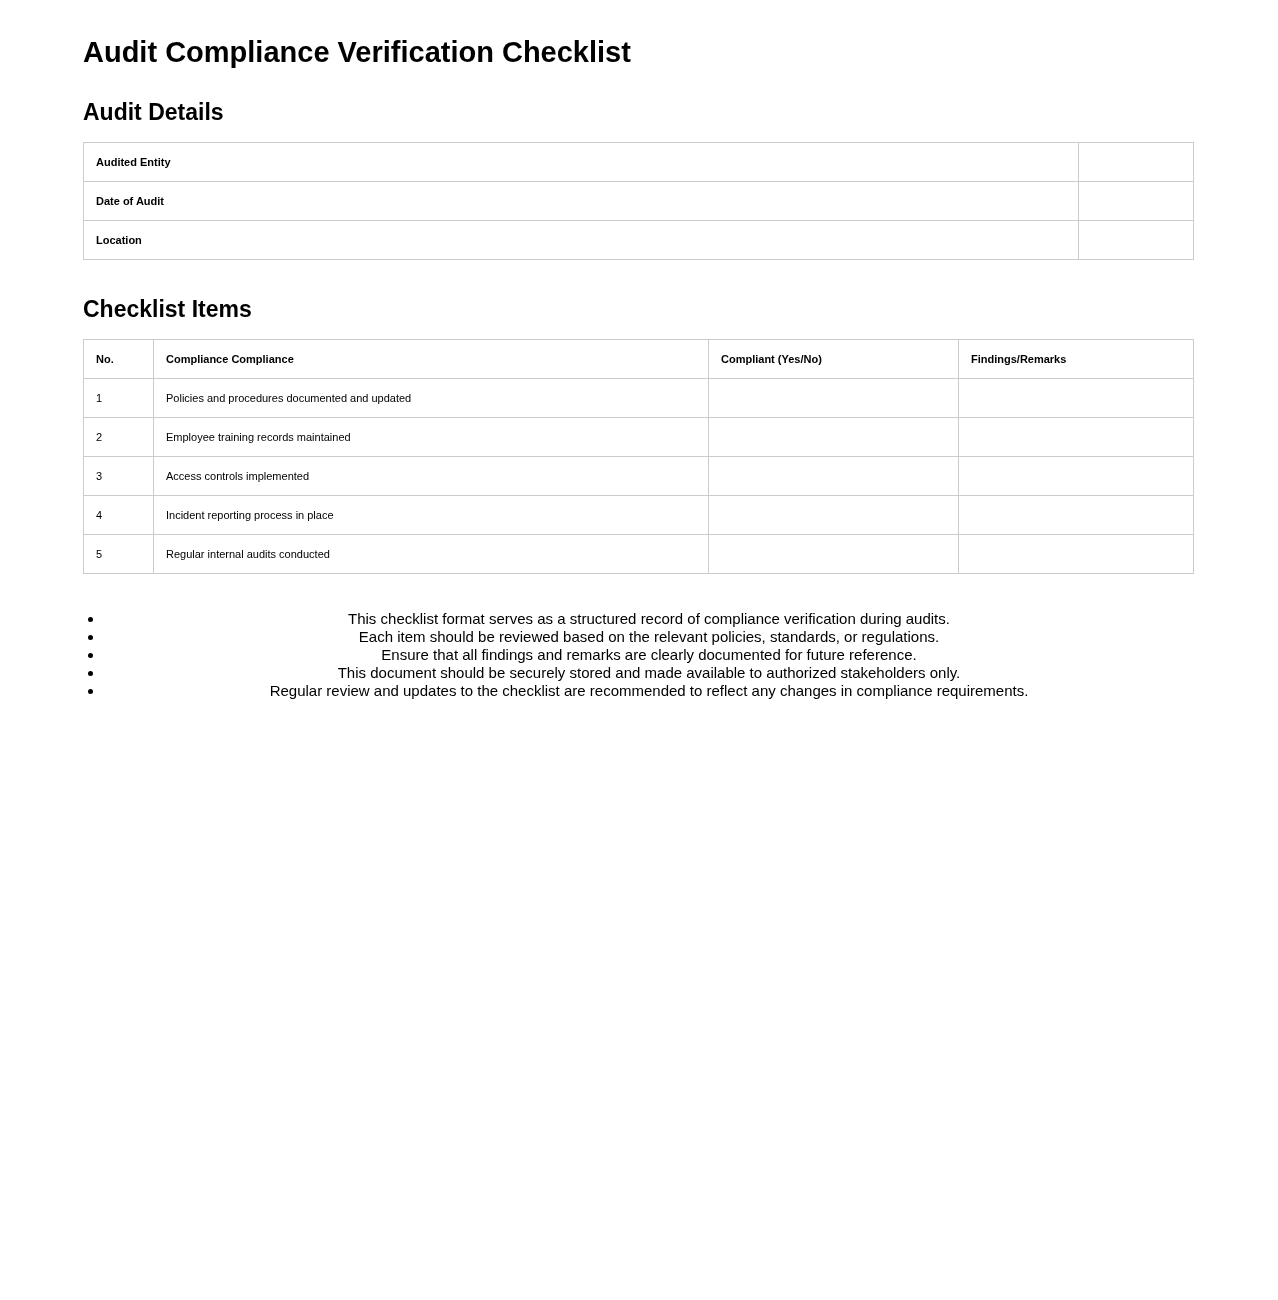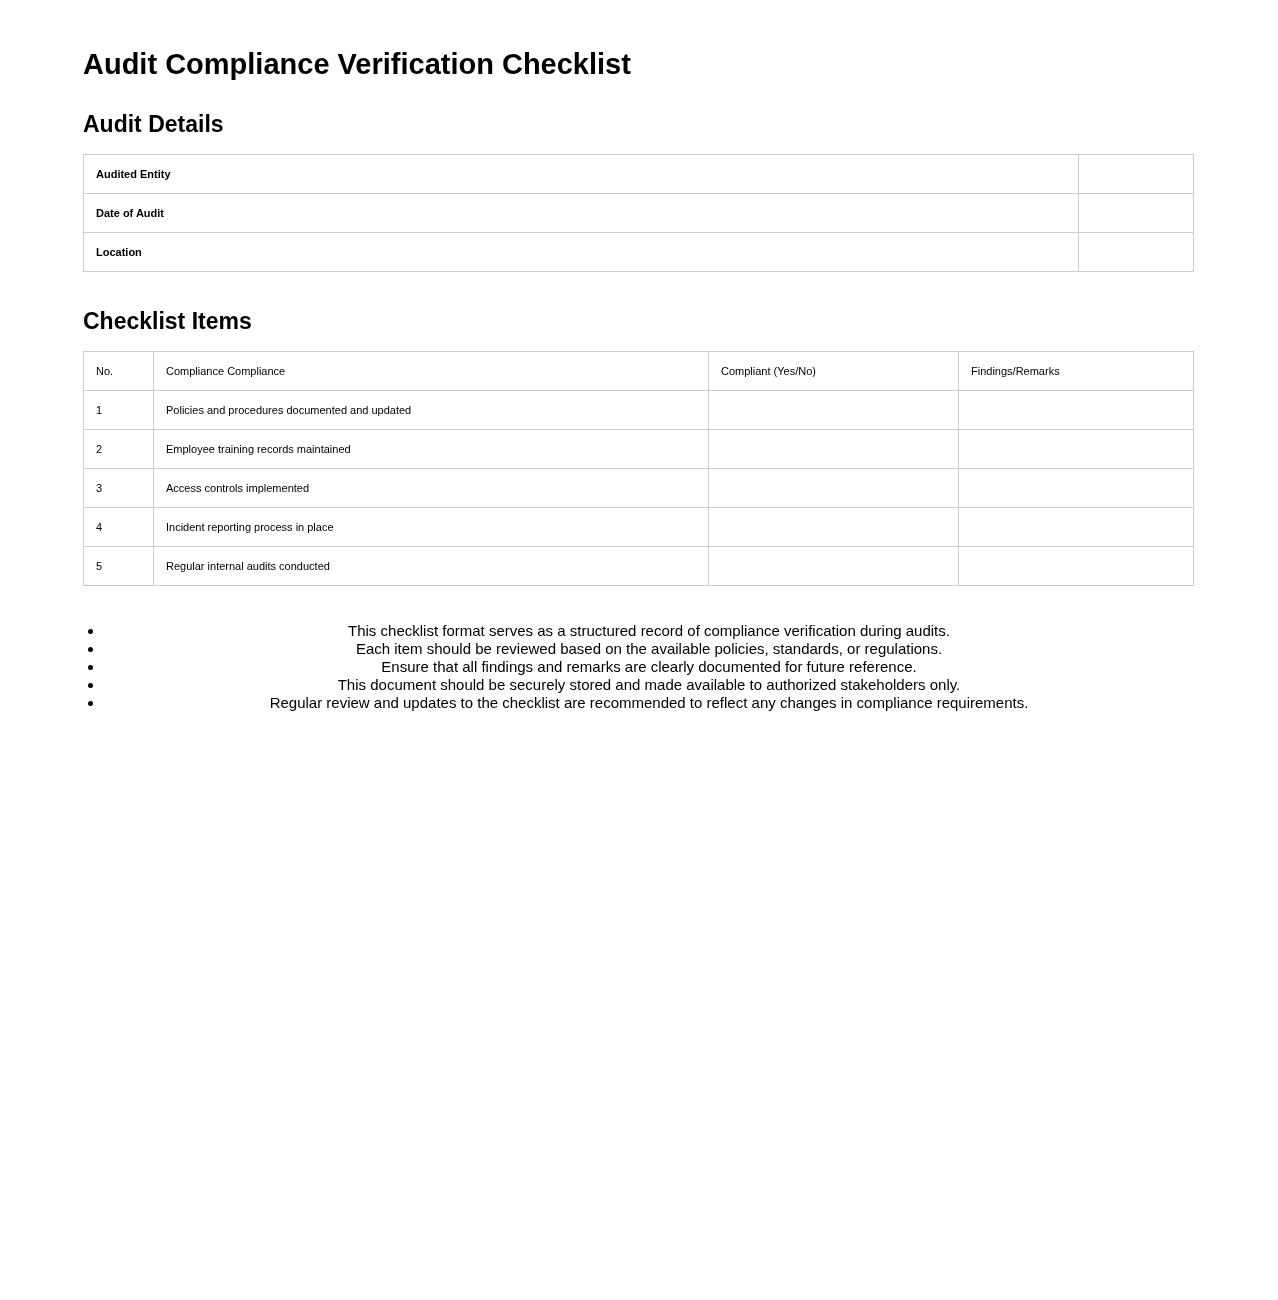--- a/index.html
+++ b/index.html
@@ -7,21 +7,21 @@
     margin: 0;
     padding: 0;
     background: #ffffff;
     color: #000000;
     font-family: "Liberation Sans", sans-serif;
   }
   .page {
     width: 1278px;
     min-height: 1300px;
     background: #ffffff;
-    padding: 48px 84px 40px 83px;
+    padding: 36px 84px 40px 83px;
   }
   h1.doc-title {
     font-size: 29px;
     font-weight: bold;
     margin: 0 0 30px 0;
     letter-spacing: 0;
   }
   h2.section-heading {
     font-size: 23px;
     font-weight: bold;
@@ -36,21 +36,21 @@
   th, td {
     border: 1px solid #cccccc;
     padding: 10px 12px;
     font-size: 11px;
     text-align: left;
     vertical-align: middle;
     height: 39px;
     overflow: hidden;
     white-space: nowrap;
   }
-  th { font-weight: normal; }
+  th { font-weight: bold; }
   td.label-cell { font-weight: bold; }
   .details-table col.c-label { width: auto; }
   .details-table col.c-value { width: 115px; }
   .checklist-table col.c-no { width: 70px; }
   .checklist-table col.c-req { width: auto; }
   .checklist-table col.c-compliant { width: 250px; }
   .checklist-table col.c-findings { width: 235px; }
   .summary-table col.c-label { width: auto; }
   .summary-table col.c-value { width: 94px; }
   ul.notes-list {
@@ -144,20 +144,20 @@
           <td></td>
         </tr>
       </tbody>
     </table>
   </div>
 
 
   <div class="section">
     <ul class="notes-list">
       <li>This checklist format serves as a structured record of compliance verification during audits.</li>
-      <li>Each item should be reviewed based on the available policies, standards, or regulations.</li>
+      <li>Each item should be reviewed based on the relevant policies, standards, or regulations.</li>
       <li>Ensure that all findings and remarks are clearly documented for future reference.</li>
       <li>This document should be securely stored and made available to authorized stakeholders only.</li>
       <li>Regular review and updates to the checklist are recommended to reflect any changes in compliance requirements.</li>
     </ul>
   </div>
 
 </div>
 
 </body></html>

